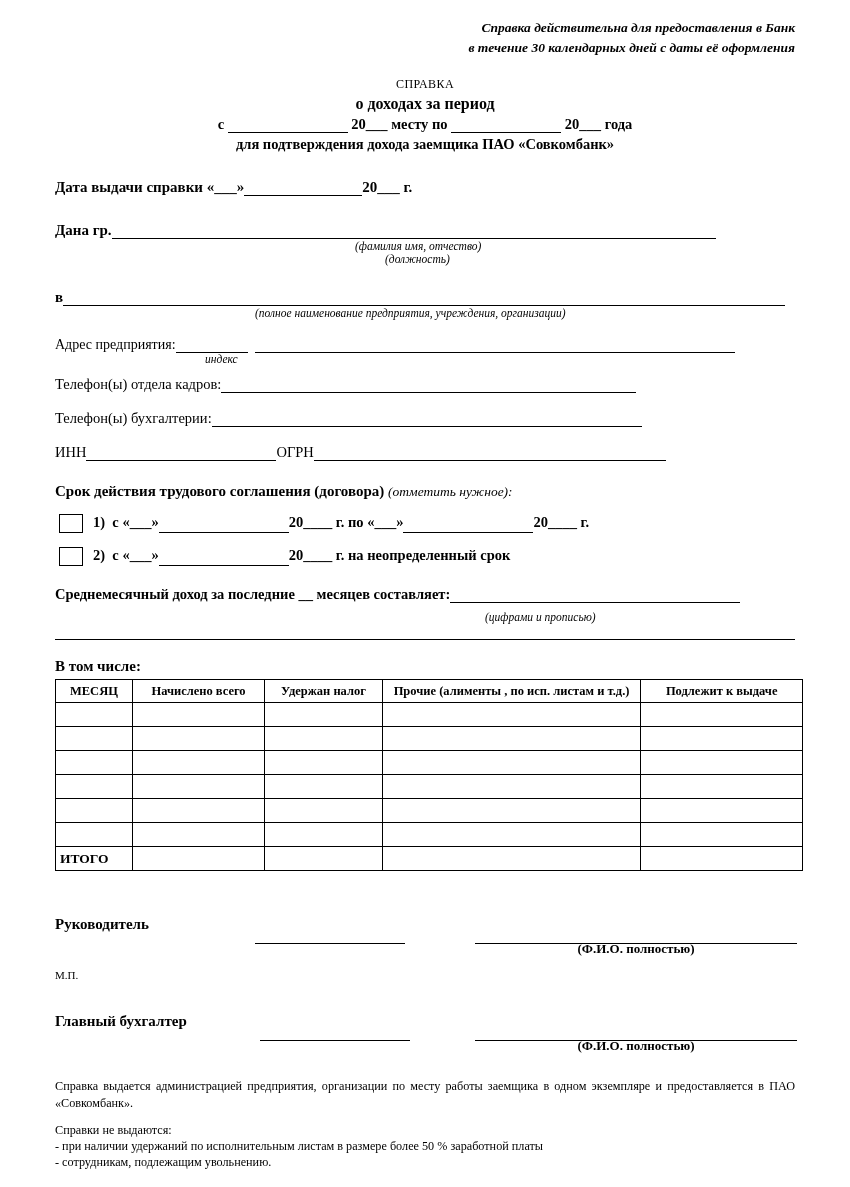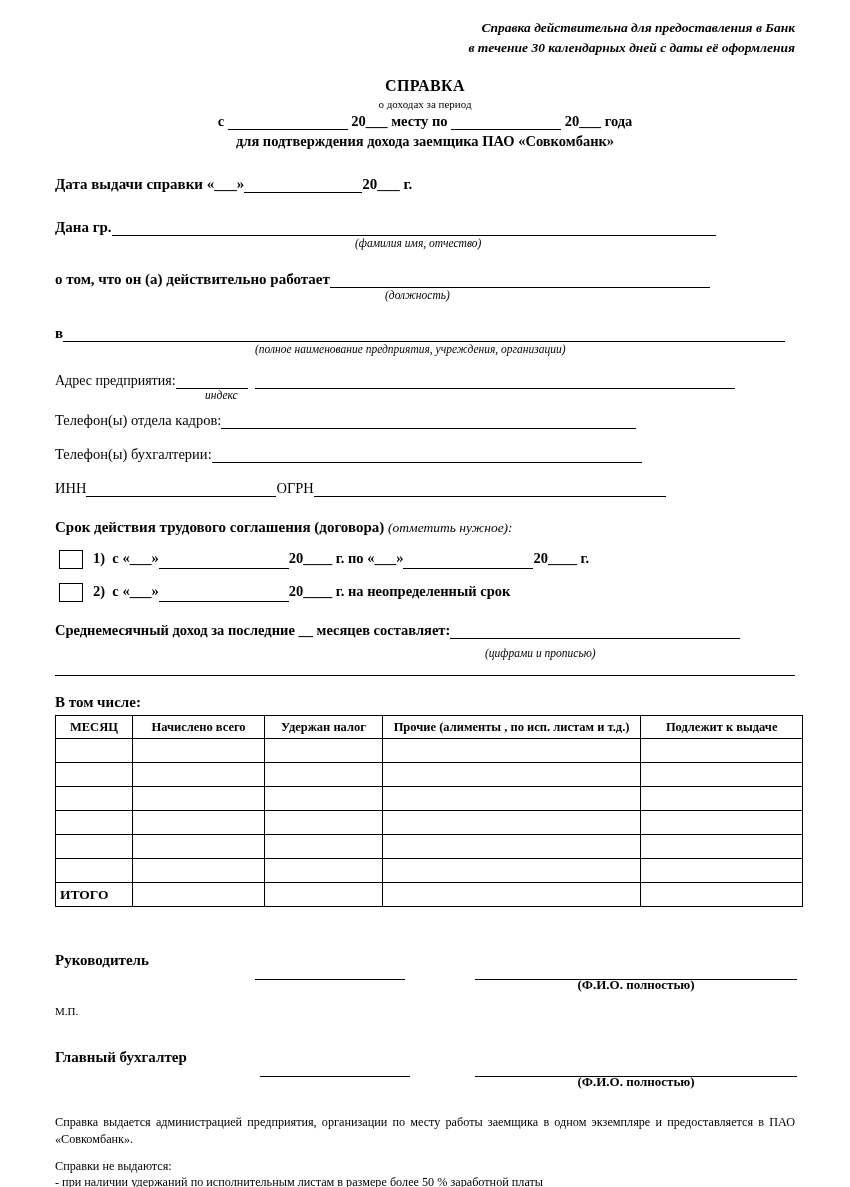--- a/index.html
+++ b/index.html
@@ -36,27 +36,27 @@
     font-weight: bold;
     font-size: 13.5px;
     line-height: 1.45;
     margin-bottom: 20px;
   }
 
   .title-block {
     text-align: center;
   }
   .title-main {
+    font-weight: normal;
+    font-size: 12px;
+    letter-spacing: 0.4px;
+  }
+  .title-sub {
     font-weight: bold;
     font-size: 16px;
-    letter-spacing: 0.4px;
-  }
-  .title-sub {
-    font-weight: normal;
-    font-size: 11px;
     margin-top: 3px;
   }
   .title-period {
     font-weight: bold;
     font-size: 14.5px;
     margin-top: 3px;
   }
   .title-purpose {
     font-weight: bold;
     font-size: 14.5px;
@@ -170,23 +170,20 @@
 
     <div class="sec-date">
       <span>Дата выдачи справки «___»</span><span class="u-blank" style="width:118px"></span><span>20___ г.</span>
     </div>
 
     <div class="sec-given" style="margin-top:26px">
       <span>Дана гр.</span><span class="u-blank" style="width:604px"></span>
     </div>
     <div style="margin-left:300px; margin-top:1px" class="hint">(фамилия имя, отчество)</div>
 
-    <div style="margin-top:22px; font-size:15px; font-weight:bold">
-      <span>о том, что он (а) действительно работает</span><span class="u-blank" style="width:380px"></span>
-    </div>
     <div style="margin-left:330px; margin-top:1px" class="hint">(должность)</div>
 
     <div style="margin-top:24px; font-size:15px; font-weight:bold">
       <span>в</span><span class="u-blank" style="width:722px"></span>
     </div>
     <div style="margin-left:200px; margin-top:1px" class="hint">(полное наименование предприятия, учреждения, организации)</div>
 
     <div style="margin-top:18px; font-size:14px">
       <span>Адрес предприятия:</span><span class="u-blank" style="width:72px"></span>&nbsp;&nbsp;<span class="u-blank" style="width:480px"></span>
     </div>

